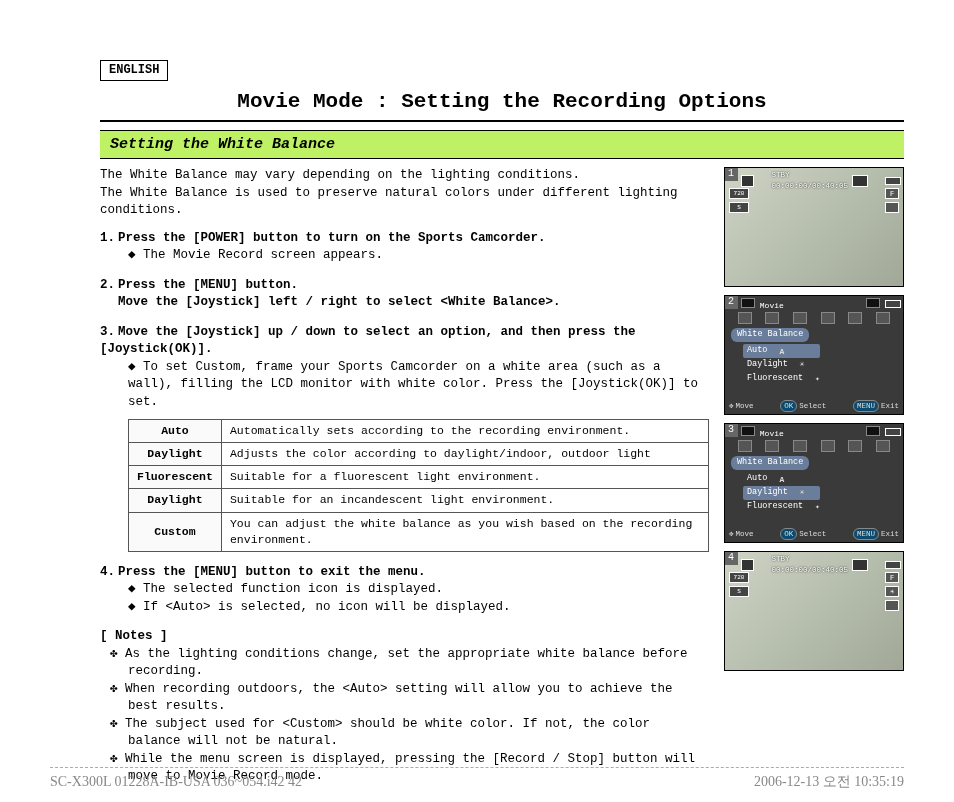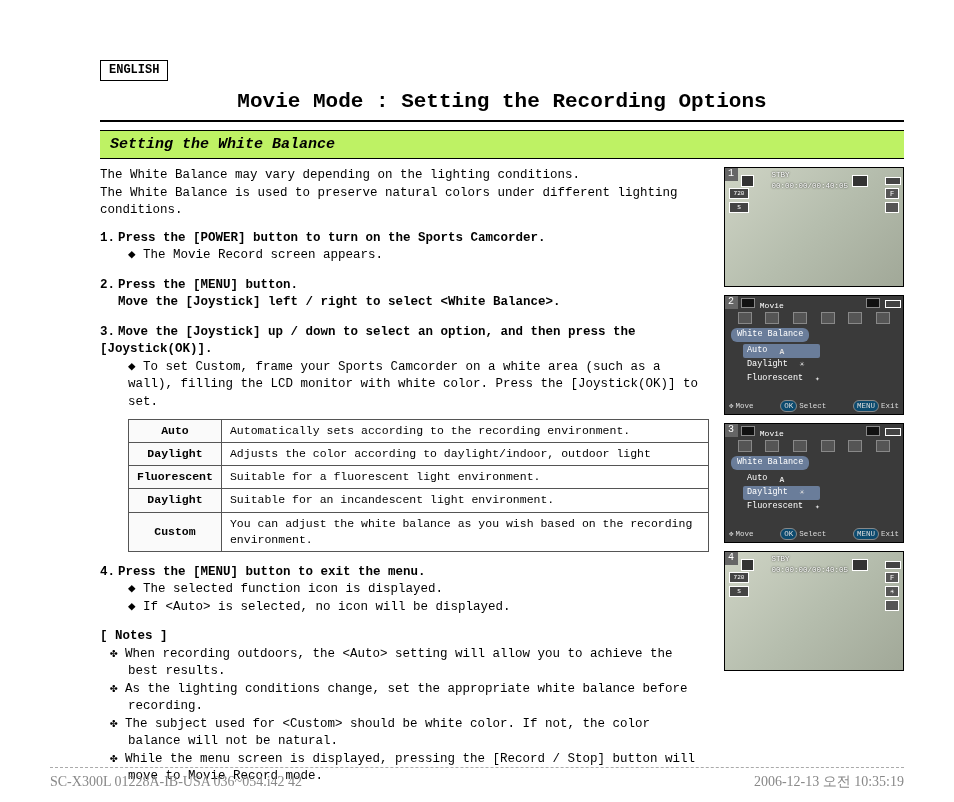--- a/index.html
+++ b/index.html
@@ -246,22 +246,22 @@
           </div>
           <ul class="sub">
             <li>The selected function icon is displayed.</li>
             <li>If &lt;Auto&gt; is selected, no icon will be displayed.</li>
           </ul>
         </li>
       </ol>
 
       <div class="notes-head">[ Notes ]</div>
       <ul class="notes">
+        <li>As the lighting conditions change, set the appropriate white balance before recording.</li>
         <li>When recording outdoors, the &lt;Auto&gt; setting will allow you to achieve the best results.</li>
-        <li>As the lighting conditions change, set the appropriate white balance before recording.</li>
         <li>The subject used for &lt;Custom&gt; should be white color. If not, the color balance will not be natural.</li>
         <li>While the menu screen is displayed, pressing the [Record / Stop] button will move to Movie Record mode.</li>
       </ul>
     </div>
 
     <div class="right">
 
       <div class="screenshot">
         <div class="idx">1</div>
         <div class="stby-bar">

